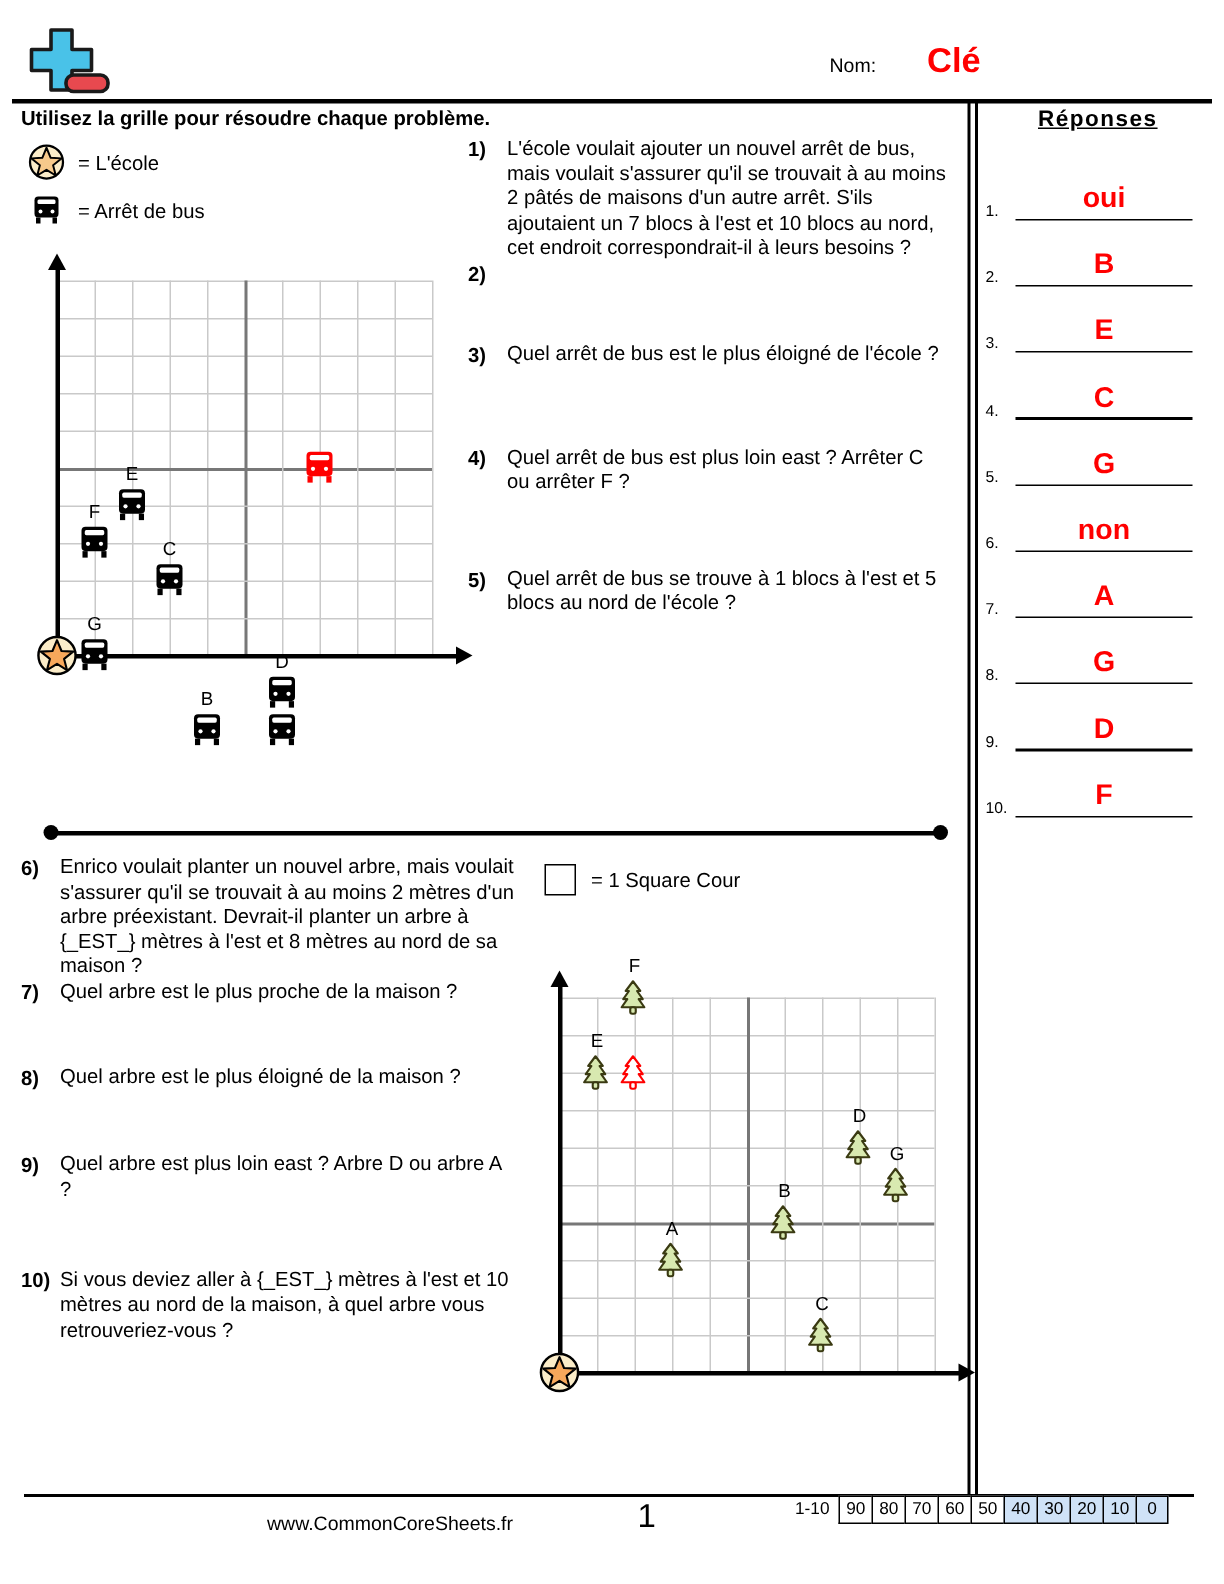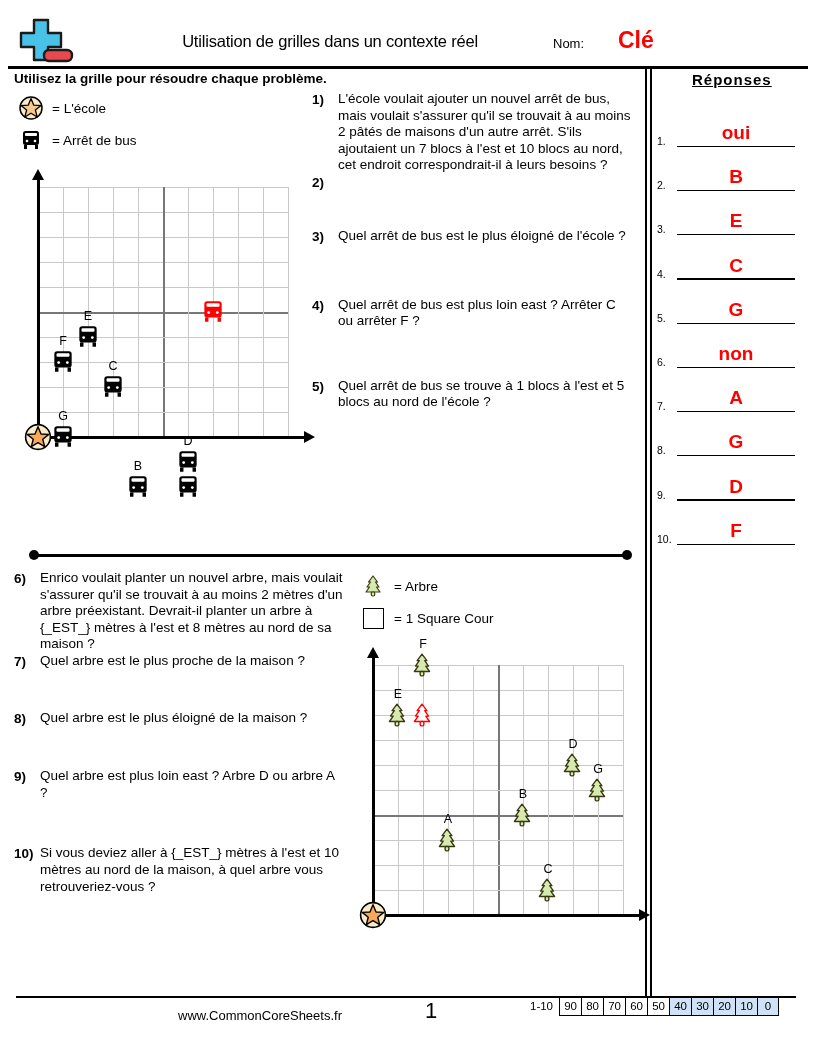--- a/index.html
+++ b/index.html
@@ -184,21 +184,20 @@
 </head>
 <body>
 
 <div id="header">
   <div id="logo">
     <svg width="62" height="54" viewBox="0 0 62 54">
       <path d="M20 6 h14 v13 h13 v14 h-13 v13 h-14 v-13 h-13 v-14 h13 z" fill="#49C2E8" stroke="#1A1A1A" stroke-width="2.4" stroke-linejoin="round"></path>
       <rect x="30" y="36" width="28" height="11" rx="5" fill="#E8494F" stroke="#1A1A1A" stroke-width="2.4"></rect>
     </svg>
   </div>
-  <div id="header-title">Utilisation de grilles dans un contexte réel</div>
   <div id="nom-label">Nom:</div>
   <div id="key-word">Clé</div>
   <div id="header-rule"></div>
 </div>
 
 <div class="vdiv" id="vdiv-a"></div>
 <div class="vdiv" id="vdiv-b"></div>
 
 <div id="instruction">Utilisez la grille pour résoudre chaque problème.</div>
 
@@ -406,29 +405,20 @@
     </div>
   </div>
 
 <div id="sec-div-line"></div>
 <div class="sec-dot" style="left:29px;"></div>
 <div class="sec-dot" style="left:622px;"></div>
 
 <div id="legend2">
   <div class="legend-row">
     <span class="legend-icon">
-      <svg width="22" height="24" viewBox="0 0 22 24">
-        <path d="M11 2 L15.5 8 L13.5 8 L17 13 L14.5 13 L18 18 L4 18 L7.5 13 L5 13 L8.5 8 L6.5 8 Z" fill="#D8E9B0" stroke="#3A3A12" stroke-width="1.2" stroke-linejoin="round"></path>
-        <rect x="9.3" y="18" width="3.4" height="4" rx="1.2" fill="#D8E9B0" stroke="#3A3A12" stroke-width="1.2"></rect>
-      </svg>
-    </span>
-    <span class="legend-text">= Arbre</span>
-  </div>
-  <div class="legend-row">
-    <span class="legend-icon">
       <span class="sq-legend"></span>
     </span>
     <span class="legend-text">= 1 Square Cour</span>
   </div>
 </div>
 
 <div class="grid-wrap" id="grid2" style="left:355px; top:655px; width:290px; height:280px;">
     <div class="gline-v" style="left: 18px; top: 10px; height: 250px;"></div>
     <div class="gline-h" style="left: 18px; top: 10px; width: 250px;"></div>
     <div class="gline-v" style="left: 43px; top: 10px; height: 250px;"></div>

